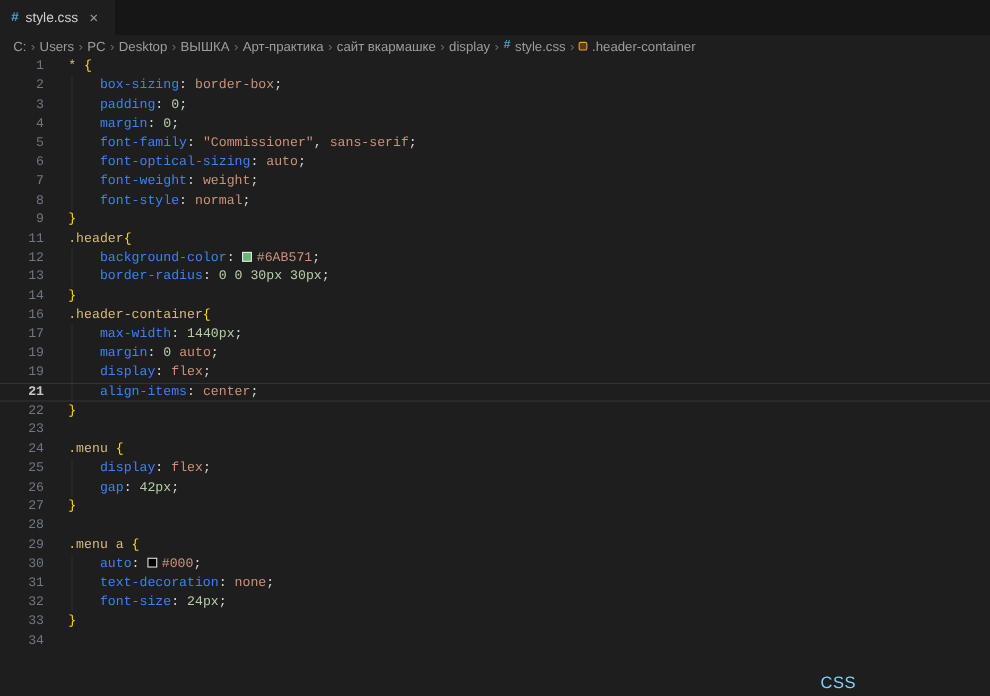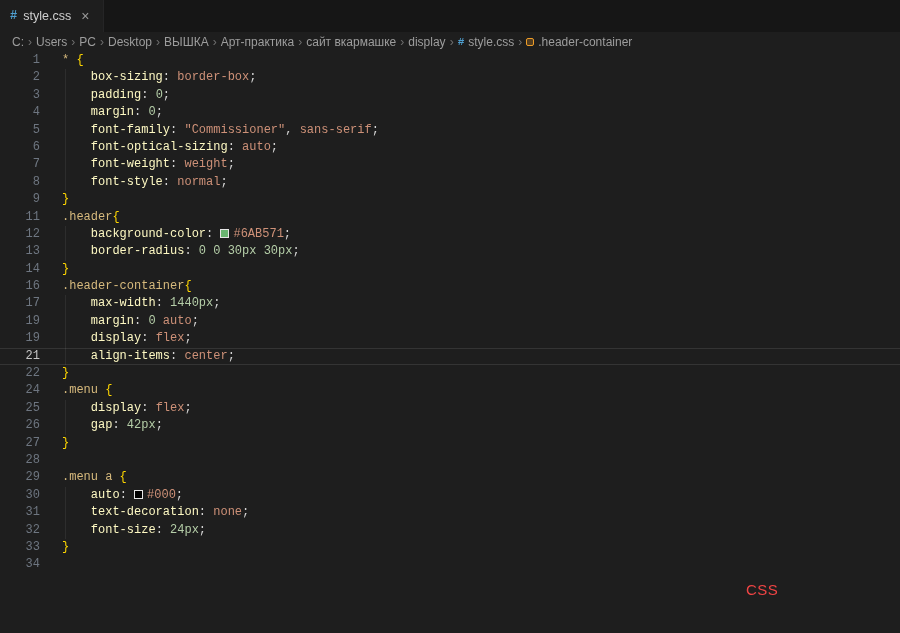--- a/index.html
+++ b/index.html
@@ -47,40 +47,40 @@
   .line { display: flex; height: 17.4px; line-height: 17.4px; font-size: 12px; }
   .ln { width: 40px; text-align: right; color: #6e7681; flex: none; cursor: pointer; }
   .code { margin-left: 22px; white-space: pre; position: relative; flex: 1; cursor: text; }
   .code.guide::before {
     content: ""; position: absolute; left: 3px; top: 0; bottom: 0; width: 1px;
     background: rgba(255,255,255,0.07);
   }
   .line.active {
     box-shadow: inset 0 1px 0 rgba(255,255,255,0.10), inset 0 -1px 0 rgba(255,255,255,0.10);
   }
-  .line.active .ln { color: #c6c6c6; }
+  .line.active .ln { color: #c6c6c6; font-weight: bold; }
 
   
   .tk-sel  { color: #d7ba7d; }
   .tk-br   { color: #ffd700; }
-  .tk-prop { color: #fef9c3; }
+  .tk-prop { color: #3b82f6; }
   .tk-val  { color: #ce9178; }
   .tk-str  { color: #ce9178; }
   .tk-num  { color: #b5cea8; }
   .tk-pun  { color: #d4d4d4; }
   .tk-ws   { color: #d4d4d4; }
   .sw {
     display: inline-block; width: 9px; height: 9px;
     border: 1px solid #e6e6e6; margin-right: 4px; vertical-align: -1px;
   }
 
   
   .annotation {
-    position: absolute; left: 746px; top: 581px;
-    color: #ef4444; font-family: "Liberation Sans", sans-serif;
+    position: absolute; left: 746px; top: 612px;
+    color: #7dd3fc; font-family: "Liberation Sans", sans-serif;
     font-size: 15px; letter-spacing: 0.5px;
   }
 </style>
 </head>
 <body>
 
 <div id="app">
 
   <div class="tabbar">
     <div class="tab">
@@ -205,20 +205,24 @@
       </div>
       <div class="line active">
         <span class="ln">21</span>
         <span class="code guide"><span class="tk-ws">    </span><span class="tk-prop">align-items</span><span class="tk-pun">: </span><span class="tk-val">center</span><span class="tk-pun">;</span></span>
       </div>
       <div class="line">
         <span class="ln">22</span>
         <span class="code"><span class="tk-br">}</span></span>
       </div>
       <div class="line">
+        <span class="ln">23</span>
+        <span class="code"></span>
+      </div>
+      <div class="line">
         <span class="ln">24</span>
         <span class="code"><span class="tk-sel">.menu </span><span class="tk-br">{</span></span>
       </div>
       <div class="line">
         <span class="ln">25</span>
         <span class="code guide"><span class="tk-ws">    </span><span class="tk-prop">display</span><span class="tk-pun">: </span><span class="tk-val">flex</span><span class="tk-pun">;</span></span>
       </div>
       <div class="line">
         <span class="ln">26</span>
         <span class="code guide"><span class="tk-ws">    </span><span class="tk-prop">gap</span><span class="tk-pun">: </span><span class="tk-num">42px</span><span class="tk-pun">;</span></span>

